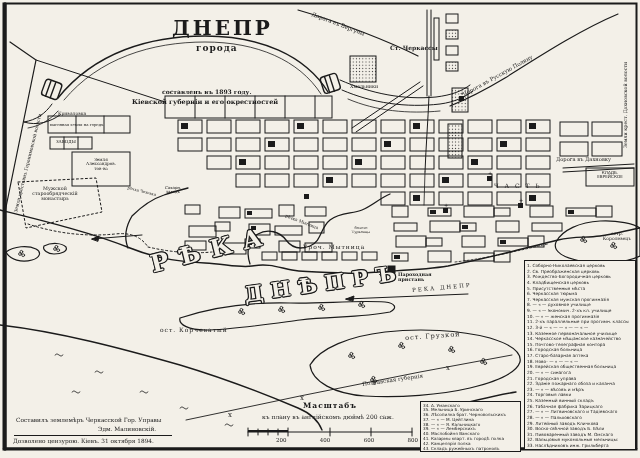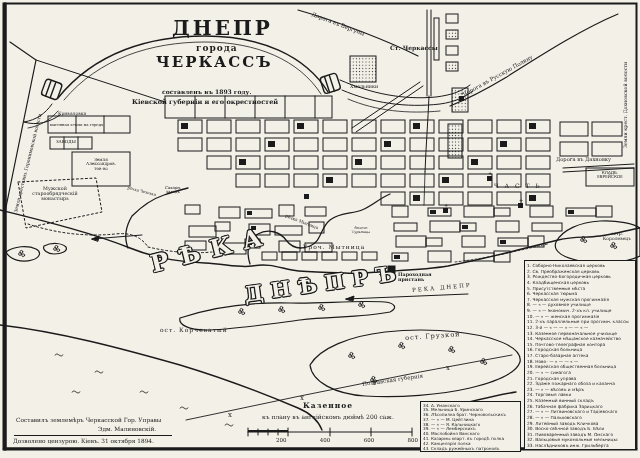--- a/index.html
+++ b/index.html
@@ -359,21 +359,20 @@
         <rect x="282" y="252" width="15" height="8"></rect>
         <rect x="302" y="252" width="15" height="8"></rect>
         <rect x="322" y="252" width="15" height="8"></rect>
         <rect x="342" y="252" width="15" height="8"></rect>
         <rect x="362" y="252" width="15" height="8"></rect>
       </g>
 </svg>
 
 <div class="lbl b" style="left:172px;top:18px;font-size:20px;letter-spacing:3px;">ДНЕПР</div>
 <div class="lbl b" style="left:196px;top:44px;font-size:9px;letter-spacing:1px;text-align:center;">города</div>
-<div class="lbl b" style="left:156px;top:55px;font-size:15px;letter-spacing:2px;">ЧЕРКАССЪ</div>
 <div class="lbl b" style="left:132px;top:79px;font-size:6.5px;margin-top:20px;">Кіевской губерніи и его окрестностей</div>
 <div class="lbl b" style="left:162px;top:89px;font-size:6px;">составленъ въ 1893 году.</div>
 
 <div class="lbl" style="left:313px;top:12px;font-size:5.5px;transform:rotate(21deg);">Дорога въ Вергуны</div>
 <div class="lbl" style="left:462px;top:93px;font-size:5.5px;transform:rotate(-29deg);">Дорога въ Русскую Поляну</div>
 <div class="lbl" style="left:556px;top:157px;font-size:5.2px;">Дорога въ Дахновку</div>
 <div class="lbl" style="left:623px;top:148px;font-size:4.8px;transform:rotate(-90deg);">Земли крест. Дахновской волости</div>
 <div class="lbl" style="left:14px;top:212px;font-size:4.6px;transform:rotate(-76deg);">Земли крестьянъ Геронимовской волости</div>
 
 <div class="lbl b" style="left:390px;top:45px;font-size:6px;">Ст. Черкассы</div>
@@ -450,21 +449,21 @@
       <div class="lg-line">36. Лѣсопилка брат. Черновольскихъ</div>
       <div class="lg-line">37. — « — М. Цейтлина</div>
       <div class="lg-line">38. — « — Я. Кальницкаго</div>
       <div class="lg-line">39. — « — Лемберскихъ</div>
       <div class="lg-line">40. Маслобойня Ванскаго</div>
       <div class="lg-line">41. Казармы кварт. въ городѣ полка</div>
       <div class="lg-line">42. Канцелярія полка</div>
       <div class="lg-line">43. Складъ ружейныхъ патроновъ</div>
     </div>
 
-<div class="lbl b" style="left:303px;top:402px;font-size:7.5px;letter-spacing:1px;">Казенное</div>
+<div class="lbl b" style="left:303px;top:402px;font-size:7.5px;letter-spacing:1px;">Масштабъ</div>
 <div class="lbl" style="left:262px;top:414px;font-size:6px;">къ плану въ англійскомъ дюймѣ 200 саж.</div>
 <div id="scale-ticks">
       <div class="sc-num">200</div>
       <div class="sc-num">400</div>
       <div class="sc-num">600</div>
       <div class="sc-num">800</div>
     </div>
 
 <div class="lbl" style="left:16px;top:417px;font-size:5.8px;">Составилъ землемѣръ Черкасской Гор. Управы</div>
 <div class="lbl" style="left:98px;top:426px;font-size:5.8px;">Эдм. Малиновскій.</div>

